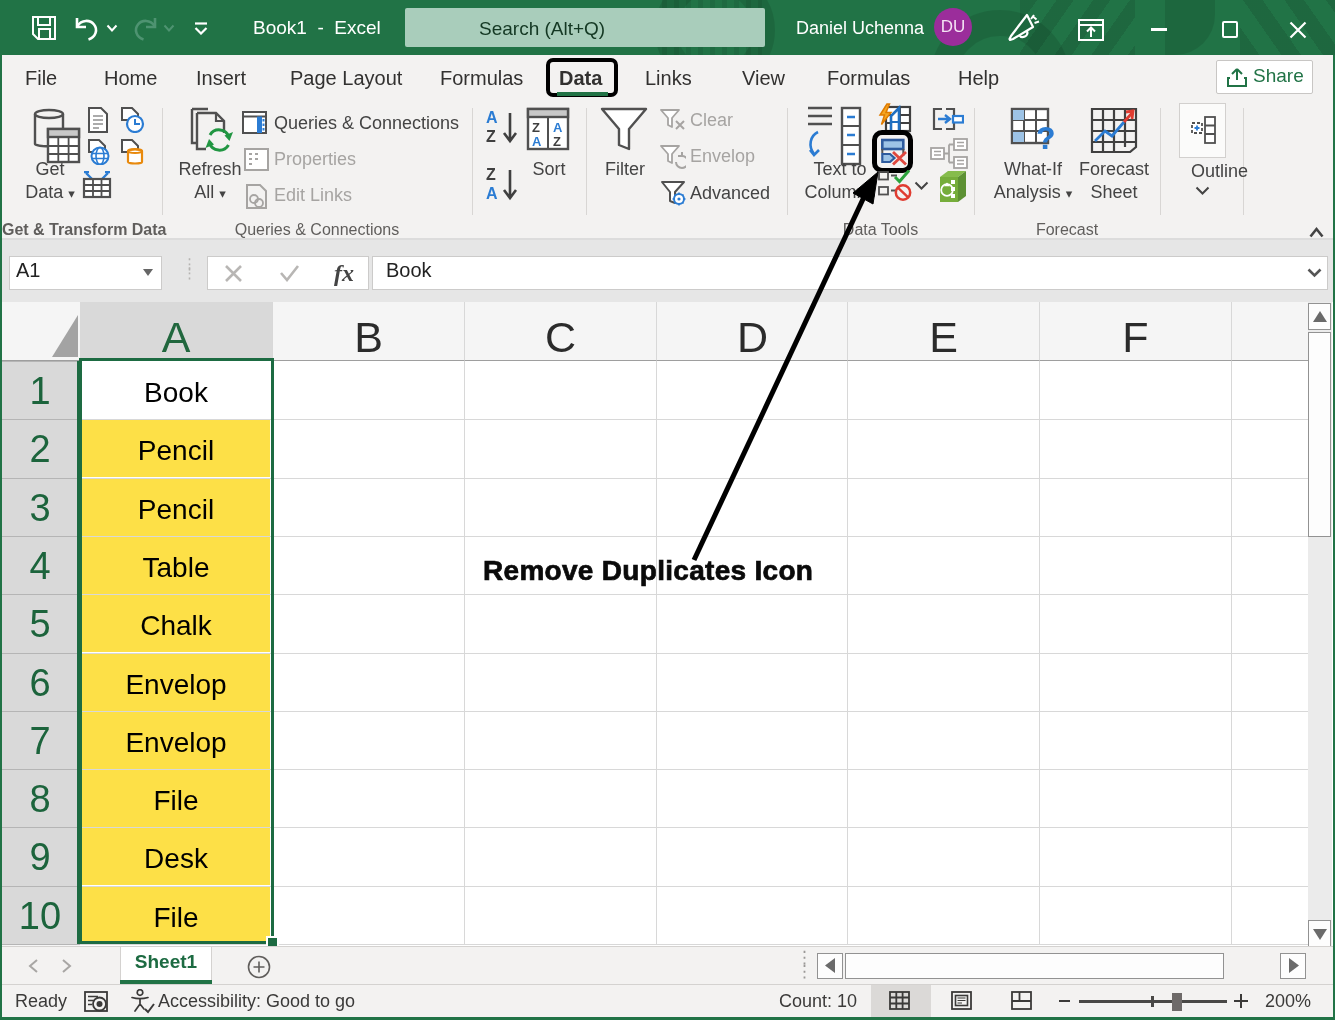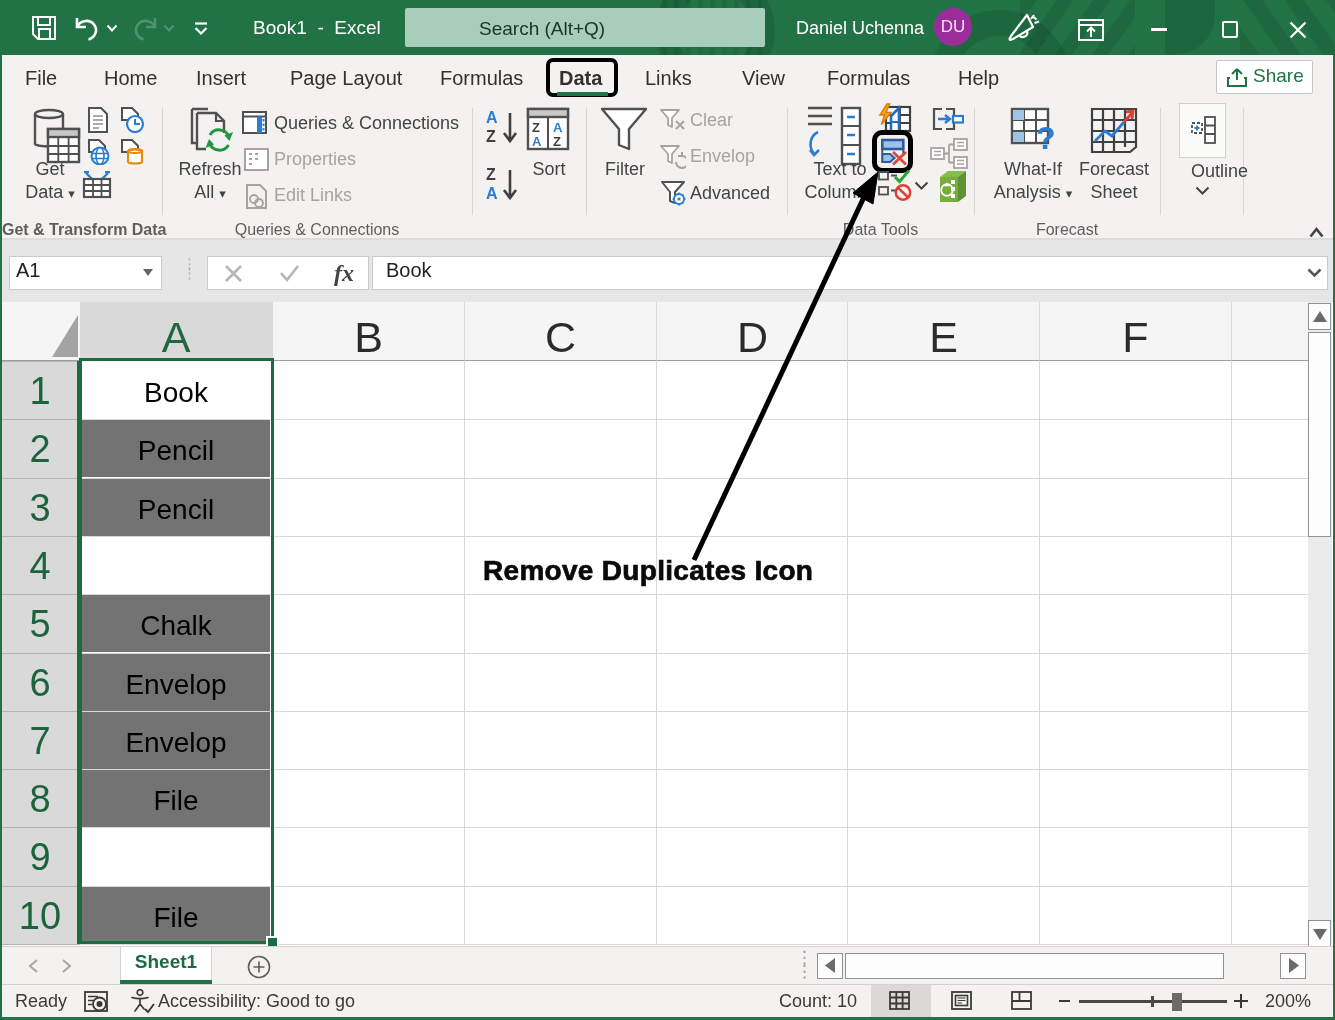--- a/index.html
+++ b/index.html
@@ -32,21 +32,21 @@
 
   
   #fbar { left:2px; top:240px; width:1331px; height:62px; background:#e6e6e6; }
   .fbox { position:absolute; background:#fff; border:1px solid #cccbca; }
 
   
   .colh { top:0; width:192px; height:59px; background:#f5f5f5; border-left:1px solid #d8d8d8; border-bottom:1px solid #9e9e9e; color:#2b2b2b; font-size:43px; text-align:center; line-height:70px; }
   .rowh { left:0; width:80px; background:#d9d9d9; border-top:1px solid #b5b5b5; color:#1c643c; font-size:38px; text-align:center; }
   .gv { width:1px; background:#d8d8d8; top:59px; height:583px; }
   .gh { height:1px; background:#d8d8d8; left:80px; width:1228px; }
-  .cA { left:82px; width:188px; height:57px; background:#737373; color:#000; font-size:28px; text-align:center; line-height:61px; }
+  .cA { left:82px; width:188px; height:57px; background:#fde047; color:#000; font-size:28px; text-align:center; line-height:61px; }
 
   
   #tabbar { left:2px; top:946px; width:1331px; height:38px; background:#f3f2f1; border-top:1px solid #d4d2d0; }
 
   
   #statusbar { left:2px; top:984px; width:1331px; height:33px; background:#f3f2f1; border-top:1px solid #d4d2d0; font-size:18px; color:#3b3a39; }
   .sbtxt { position:absolute; top:984px; height:33px; line-height:34px; font-size:18px; color:#3b3a39; }
 
   
   #bl { left:0; top:55px; width:2px; height:962px; background:#217346; }
@@ -426,24 +426,26 @@
   <div class="abs gh" style="top:351px;"></div>
   <div class="abs gh" style="top:409px;"></div>
   <div class="abs gh" style="top:467px;"></div>
   <div class="abs gh" style="top:525px;"></div>
   <div class="abs gh" style="top:584px;"></div>
   <div class="abs gh" style="top:642px;"></div>
 
   <div class="abs cA" style="top:60px;background:#fff;">Book</div>
   <div class="abs cA" style="top:118px;">Pencil</div>
   <div class="abs cA" style="top:177px;">Pencil</div>
+  <div class="abs cA" style="top:235px;">Table</div>
   <div class="abs cA" style="top:293px;">Chalk</div>
   <div class="abs cA" style="top:352px;">Envelop</div>
   <div class="abs cA" style="top:410px;">Envelop</div>
   <div class="abs cA" style="top:468px;">File</div>
+  <div class="abs cA" style="top:526px;">Desk</div>
   <div class="abs cA" style="top:585px;">File</div>
 
   <div class="abs" style="left:79px;top:56px;width:195px;height:586px;border:3px solid #1d6b42;"></div>
   <div class="abs" style="left:266px;top:634px;width:13px;height:13px;background:#fff;"></div>
   <div class="abs" style="left:268px;top:636px;width:9px;height:9px;background:#1d6b42;"></div>
 
   <div class="abs" style="left:483px;top:253px;width:440px;font-size:28px;font-weight:bold;color:#0a0a0a;letter-spacing:0.3px;white-space:nowrap;-webkit-text-stroke:0.7px #0a0a0a;">Remove Duplicates Icon</div>
 </div>
 
 <svg class="abs" style="left:640px;top:150px;" width="280" height="430" viewBox="0 0 280 430">

